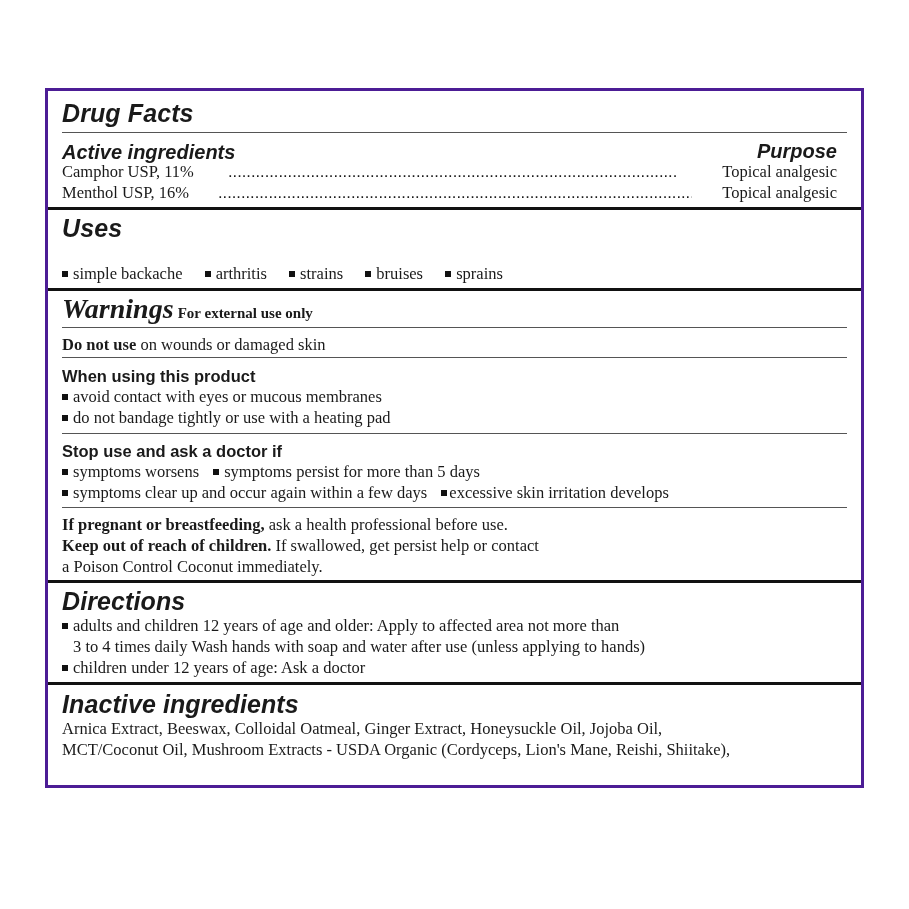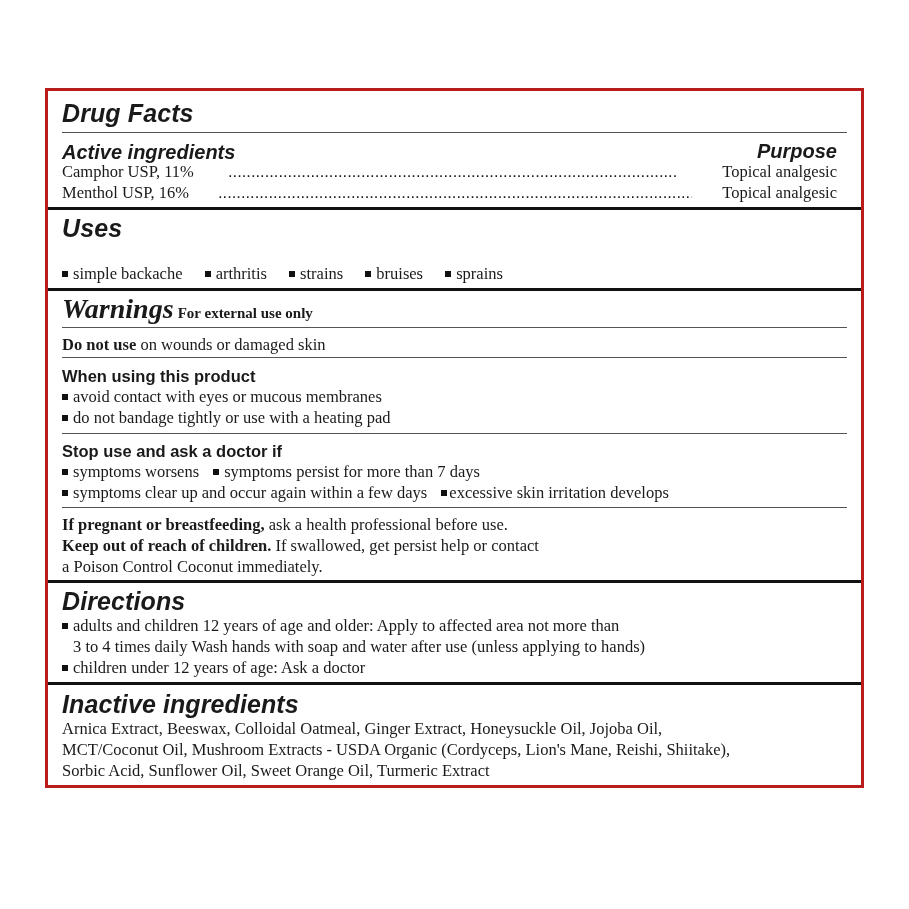--- a/index.html
+++ b/index.html
@@ -1,19 +1,19 @@
 <!DOCTYPE html>
 <html><head>
 <meta charset="utf-8">
 <style>
   html, body { margin: 0; padding: 0; background: #ffffff; }
   body { width: 909px; height: 909px; position: relative; overflow: hidden;
          font-family: "Liberation Sans", sans-serif; color: #1a1a1a; }
   .box { position: absolute; left: 45px; top: 88px; width: 813px; height: 694px;
-         border: 3px solid #b91c1c; }
+         border: 3px solid #4c1d95; }
   .thick { position: absolute; left: 0; right: 0; height: 3px; background: #111; }
   .thin { position: absolute; left: 14px; right: 14px; height: 1px; background: #555; }
   .h1 { position: absolute; left: 14px; font-weight: bold; font-style: italic;
         font-size: 25px; line-height: 28px; letter-spacing: 0.1px; }
   .h2 { position: absolute; font-weight: bold; font-style: italic; font-size: 20px; line-height: 22px; }
   .h3 { position: absolute; left: 14px; font-weight: bold; font-size: 16.5px; line-height: 20px; }
   .t { position: absolute; font-size: 16.5px; line-height: 21px; white-space: nowrap; font-family: Liberation Serif, serif; }
   .b { font-weight: bold; }
   .sq { display: inline-block; width: 6px; height: 6px; background: #111;
         vertical-align: middle; margin-right: 5px; position: relative; top: -1px; }
@@ -65,21 +65,21 @@
   <div class="thin" style="top:266px;"></div>
 
   <div class="h3" style="top:275px;">When using this product</div>
   <div class="t" style="left:14px; top:295px;"><span class="sq"></span><span>avoid contact with eyes or mucous membranes</span></div>
   <div class="t" style="left:14px; top:316px;"><span class="sq"></span><span>do not bandage tightly or use with a heating pad</span></div>
   <div class="thin" style="top:342px;"></div>
 
   <div class="h3" style="top:350px;">Stop use and ask a doctor if</div>
   <div class="t" style="left:14px; top:370px;">
     <span><span class="sq"></span><span>symptoms worsens</span></span>
-    <span style="margin-left:10px;"><span class="sq"></span><span>symptoms persist for more than 7 days</span></span>
+    <span style="margin-left:10px;"><span class="sq"></span><span>symptoms persist for more than 5 days</span></span>
   </div>
   <div class="t" style="left:14px; top:391px;">
     <span><span class="sq"></span><span>symptoms clear up and occur again within a few days</span></span>
     <span style="margin-left:10px;"><span class="sq" style="margin-right:2px;"></span><span>excessive skin irritation develops</span></span>
   </div>
   <div class="thin" style="top:416px;"></div>
 
   <div class="t" style="left:14px; top:423px;">
     <span class="b">If pregnant or breastfeeding,</span>
     <span>ask a health professional before use.</span>
@@ -95,15 +95,14 @@
   <div class="h1" style="top:496px;">Directions</div>
   <div class="t" style="left:14px; top:524px;"><span class="sq"></span><span>adults and children 12 years of age and older: Apply to affected area not more than</span></div>
   <div class="t" style="left:25px; top:545px;">3 to 4 times daily Wash hands with soap and water after use (unless applying to hands)</div>
   <div class="t" style="left:14px; top:566px;"><span class="sq"></span><span>children under 12 years of age: Ask a doctor</span></div>
 
   <div class="thick" style="top:591px;"></div>
 
   <div class="h1" style="top:599px;">Inactive ingredients</div>
   <div class="t" style="left:14px; top:627px;">Arnica Extract, Beeswax, Colloidal Oatmeal, Ginger Extract, Honeysuckle Oil, Jojoba Oil,</div>
   <div class="t" style="left:14px; top:648px;">MCT/Coconut Oil, Mushroom Extracts - USDA Organic (Cordyceps, Lion's Mane, Reishi, Shiitake),</div>
-  <div class="t" style="left:14px; top:669px;">Sorbic Acid, Sunflower Oil, Sweet Orange Oil, Turmeric Extract</div>
 
 </div>
 
 </body></html>

